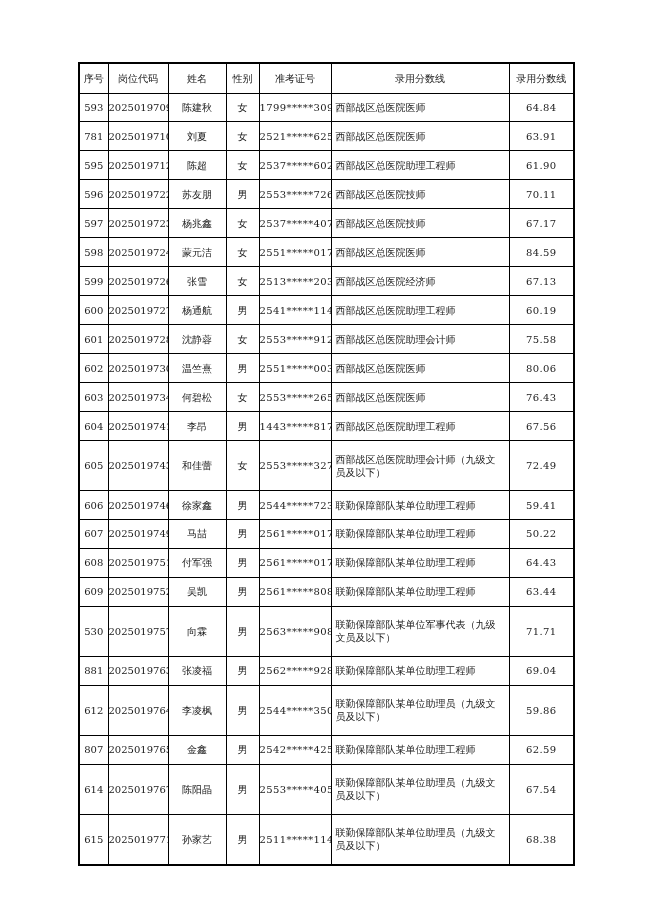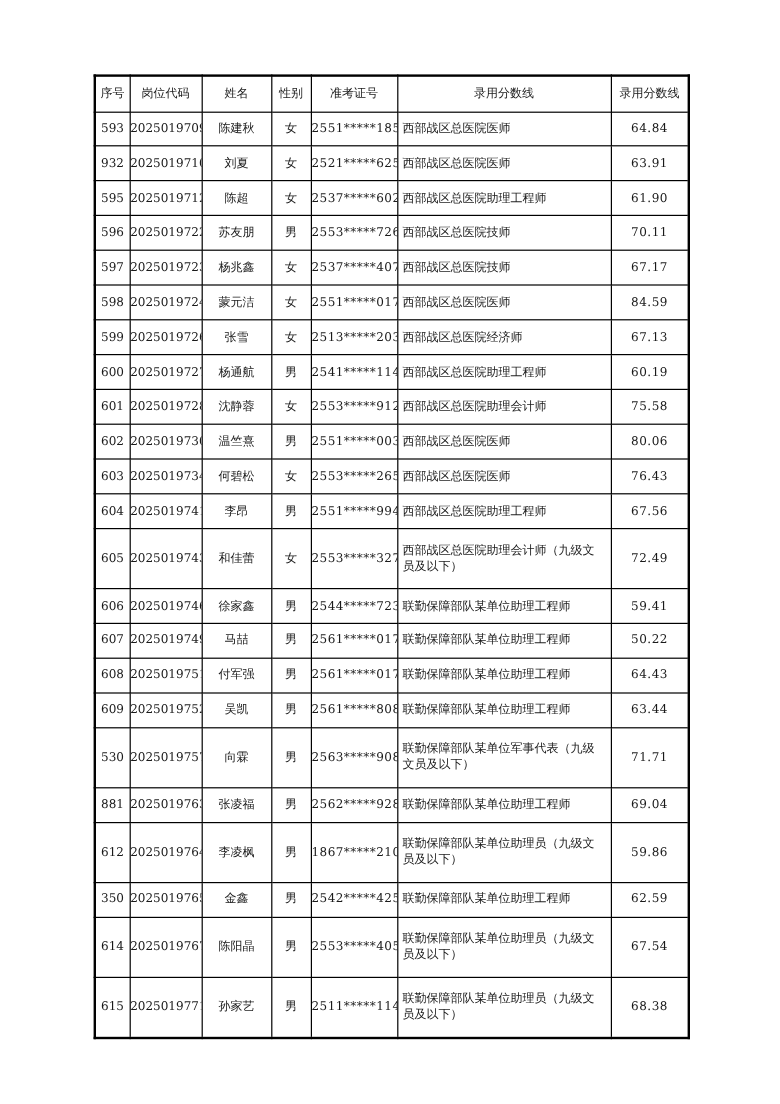--- a/index.html
+++ b/index.html
@@ -78,26 +78,26 @@
         <th class="c5">录用分数线</th>
         <th class="c6">录用分数线</th>
       </tr>
     </thead>
     <tbody>
         <tr>
           <td class="c0">593</td>
           <td class="c1">2025019709</td>
           <td class="c2">陈建秋</td>
           <td class="c3">女</td>
-          <td class="c4">2551*****185</td>
+          <td class="c4">1799*****309</td>
           <td class="c5">西部战区总医院医师</td>
           <td class="c6">64.84</td>
         </tr>
         <tr>
-          <td class="c0">932</td>
+          <td class="c0">781</td>
           <td class="c1">2025019710</td>
           <td class="c2">刘夏</td>
           <td class="c3">女</td>
           <td class="c4">2521*****625</td>
           <td class="c5">西部战区总医院医师</td>
           <td class="c6">63.91</td>
         </tr>
         <tr>
           <td class="c0">595</td>
           <td class="c1">2025019712</td>
@@ -177,21 +177,21 @@
           <td class="c3">女</td>
           <td class="c4">2553*****265</td>
           <td class="c5">西部战区总医院医师</td>
           <td class="c6">76.43</td>
         </tr>
         <tr>
           <td class="c0">604</td>
           <td class="c1">2025019741</td>
           <td class="c2">李昂</td>
           <td class="c3">男</td>
-          <td class="c4">2551*****994</td>
+          <td class="c4">1443*****817</td>
           <td class="c5">西部战区总医院助理工程师</td>
           <td class="c6">67.56</td>
         </tr>
         <tr>
           <td class="c0">605</td>
           <td class="c1">2025019743</td>
           <td class="c2">和佳蕾</td>
           <td class="c3">女</td>
           <td class="c4">2553*****327</td>
           <td class="c5">西部战区总医院助理会计师（九级文员及以下）</td>
@@ -249,26 +249,26 @@
           <td class="c3">男</td>
           <td class="c4">2562*****928</td>
           <td class="c5">联勤保障部队某单位助理工程师</td>
           <td class="c6">69.04</td>
         </tr>
         <tr>
           <td class="c0">612</td>
           <td class="c1">2025019764</td>
           <td class="c2">李凌枫</td>
           <td class="c3">男</td>
-          <td class="c4">1867*****210</td>
+          <td class="c4">2544*****350</td>
           <td class="c5">联勤保障部队某单位助理员（九级文员及以下）</td>
           <td class="c6">59.86</td>
         </tr>
         <tr>
-          <td class="c0">350</td>
+          <td class="c0">807</td>
           <td class="c1">2025019765</td>
           <td class="c2">金鑫</td>
           <td class="c3">男</td>
           <td class="c4">2542*****425</td>
           <td class="c5">联勤保障部队某单位助理工程师</td>
           <td class="c6">62.59</td>
         </tr>
         <tr>
           <td class="c0">614</td>
           <td class="c1">2025019767</td>

